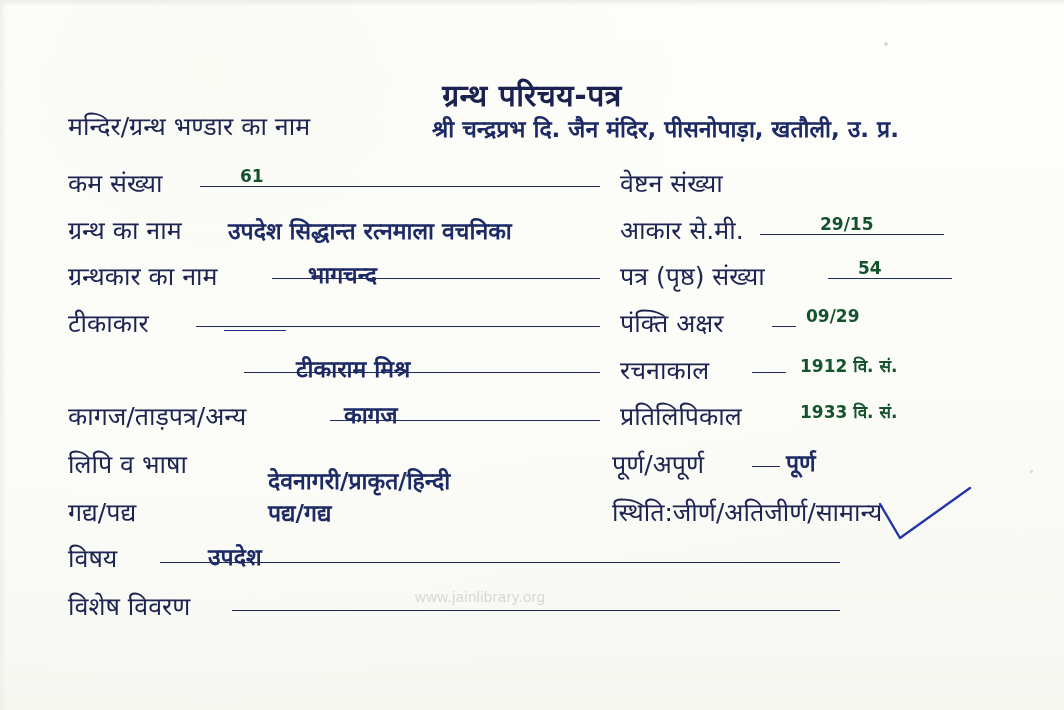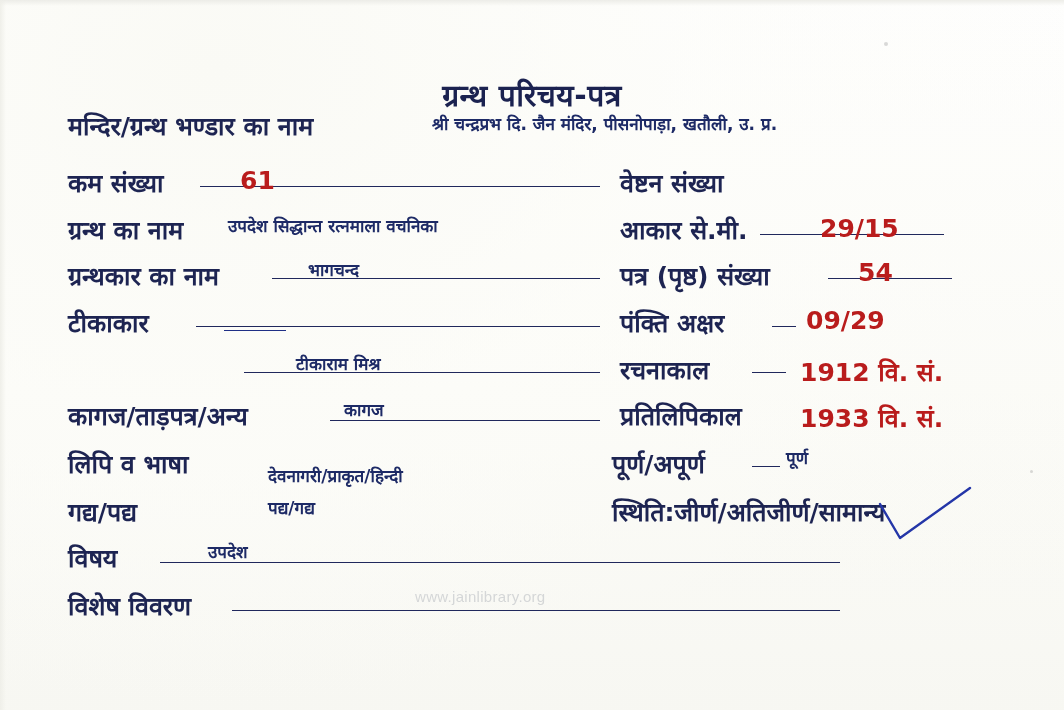--- a/index.html
+++ b/index.html
@@ -41,32 +41,32 @@
     letter-spacing: 0.5px;
     color: #1b2250;
     margin-top: 30px;
   }
   .row {
     position: absolute;
     white-space: nowrap;
   }
   .lbl {
     font-size: 25px;
-    font-weight: 700;
+    font-weight: 400;
     color: #1d2452;
   }
   .val {
-    font-size: 17px;
+    font-size: 23px;
     font-weight: 600;
     color: #1d2a66;
   }
   .val-sm {
-    font-size: 25px;
+    font-size: 17px;
     font-weight: 700;
-    color: #b91c1c;
+    color: #14532d;
   }
   .rule {
     position: absolute;
     height: 0;
     border-top: 1.6px solid #20285c;
   }
   .rule.short { border-top-width: 1.8px; }
   .checkmark {
     position: absolute;
     pointer-events: none;

